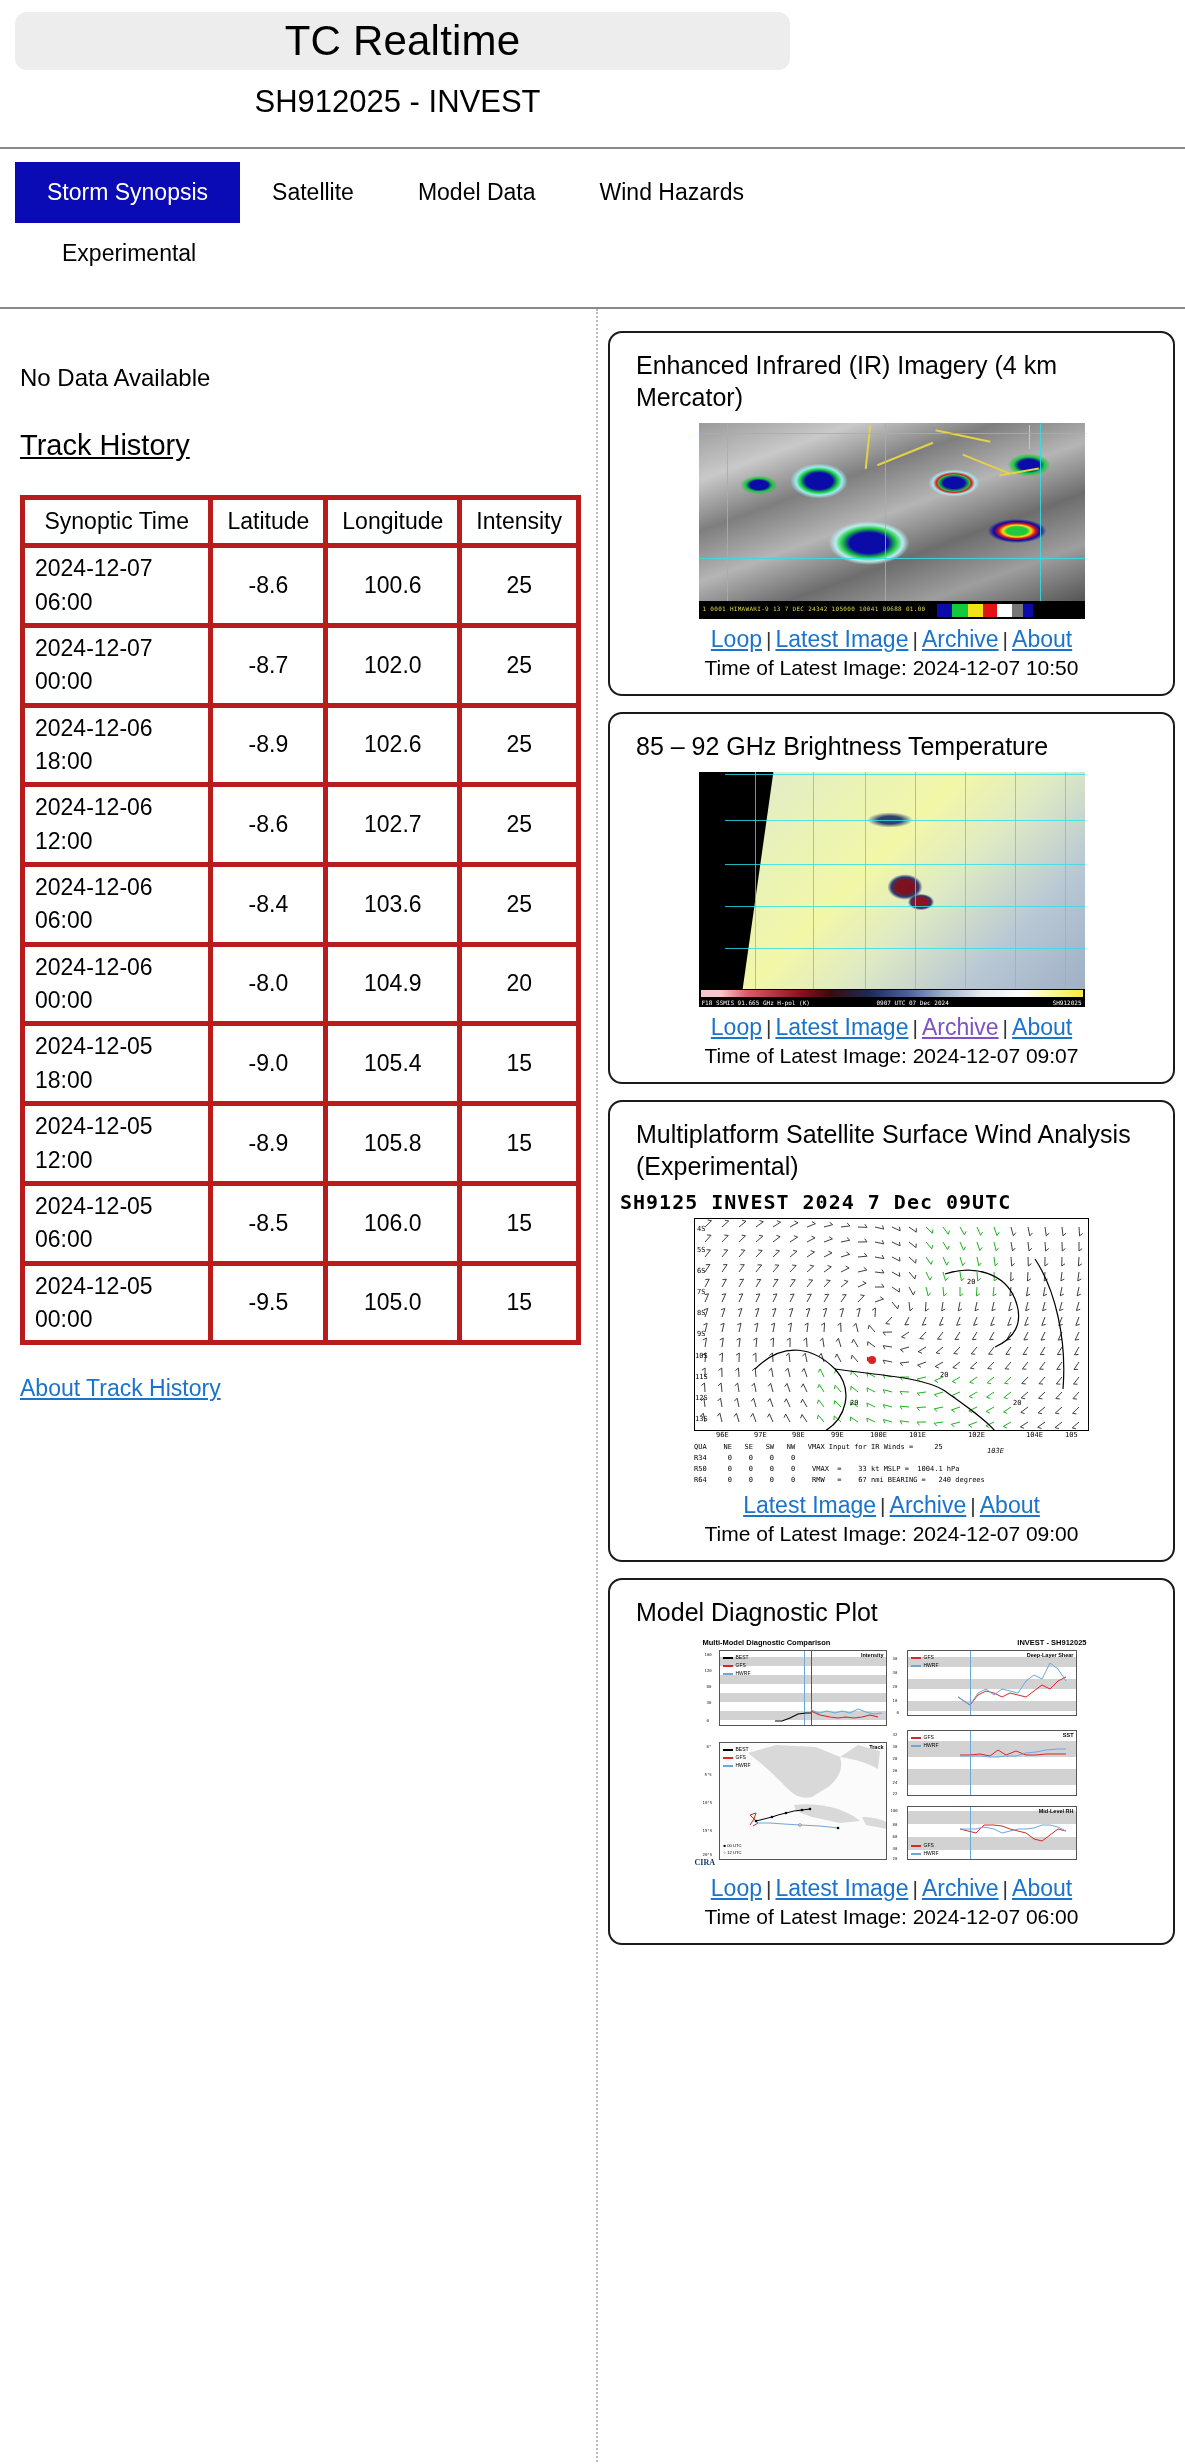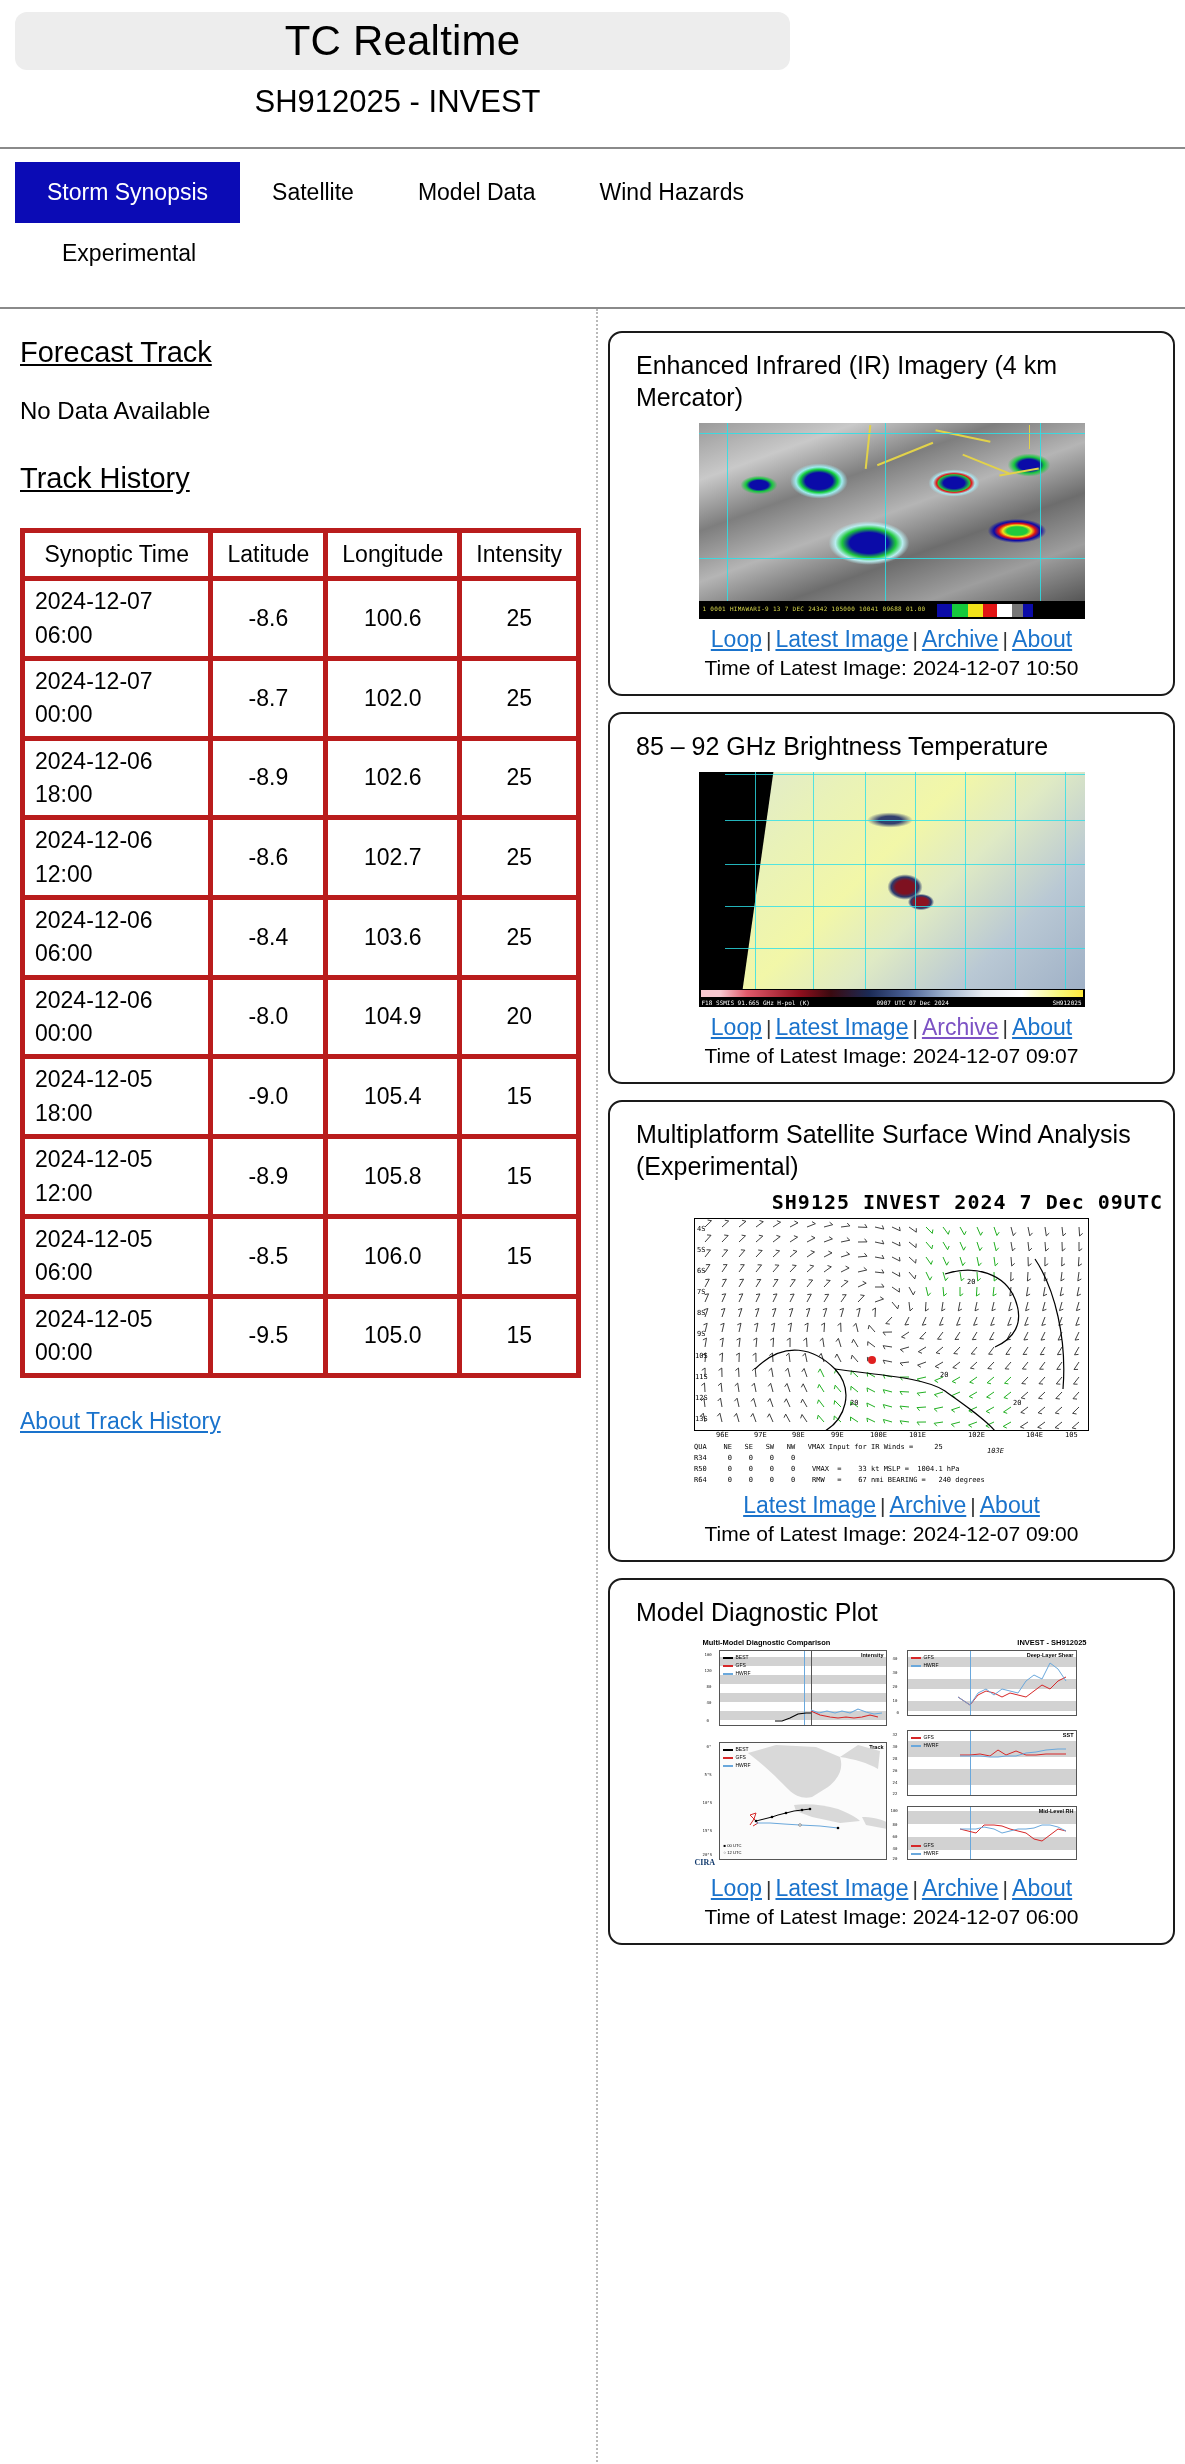--- a/index.html
+++ b/index.html
@@ -126,21 +126,21 @@
     padding: 12px 10px 14px 10px;
     background: #fff;
   }
   .card-title {
     text-align: left;
     font-size: 25px;
     line-height: 1.28;
     margin: 4px 16px 10px 16px;
   }
   .card-sub {
-    text-align: right;
+    text-align: left;
     font-size: 20px;
     font-weight: bold;
     letter-spacing: 1px;
     margin: -2px 0 4px 0;
     font-family: "DejaVu Sans Mono", monospace;
   }
   .links {
     text-align: center;
     font-size: 21px;
     margin-top: 7px;
@@ -236,21 +236,20 @@
   <a class="tab">Wind Hazards</a>
   <div class="tab-row-2">
     <a class="tab">Experimental</a>
   </div>
 </nav>
 <hr class="hr-rule2">
 
 <div class="layout">
 
   <div class="left-col">
-    <h2 class="section-head">Forecast Track</h2>
     <div class="nodata">No Data Available</div>
 
     <h2 class="section-head second">Track History</h2>
 
     <table class="track">
       <thead>
         <tr>
           <th>Synoptic Time</th>
           <th>Latitude</th>
           <th>Longitude</th>

